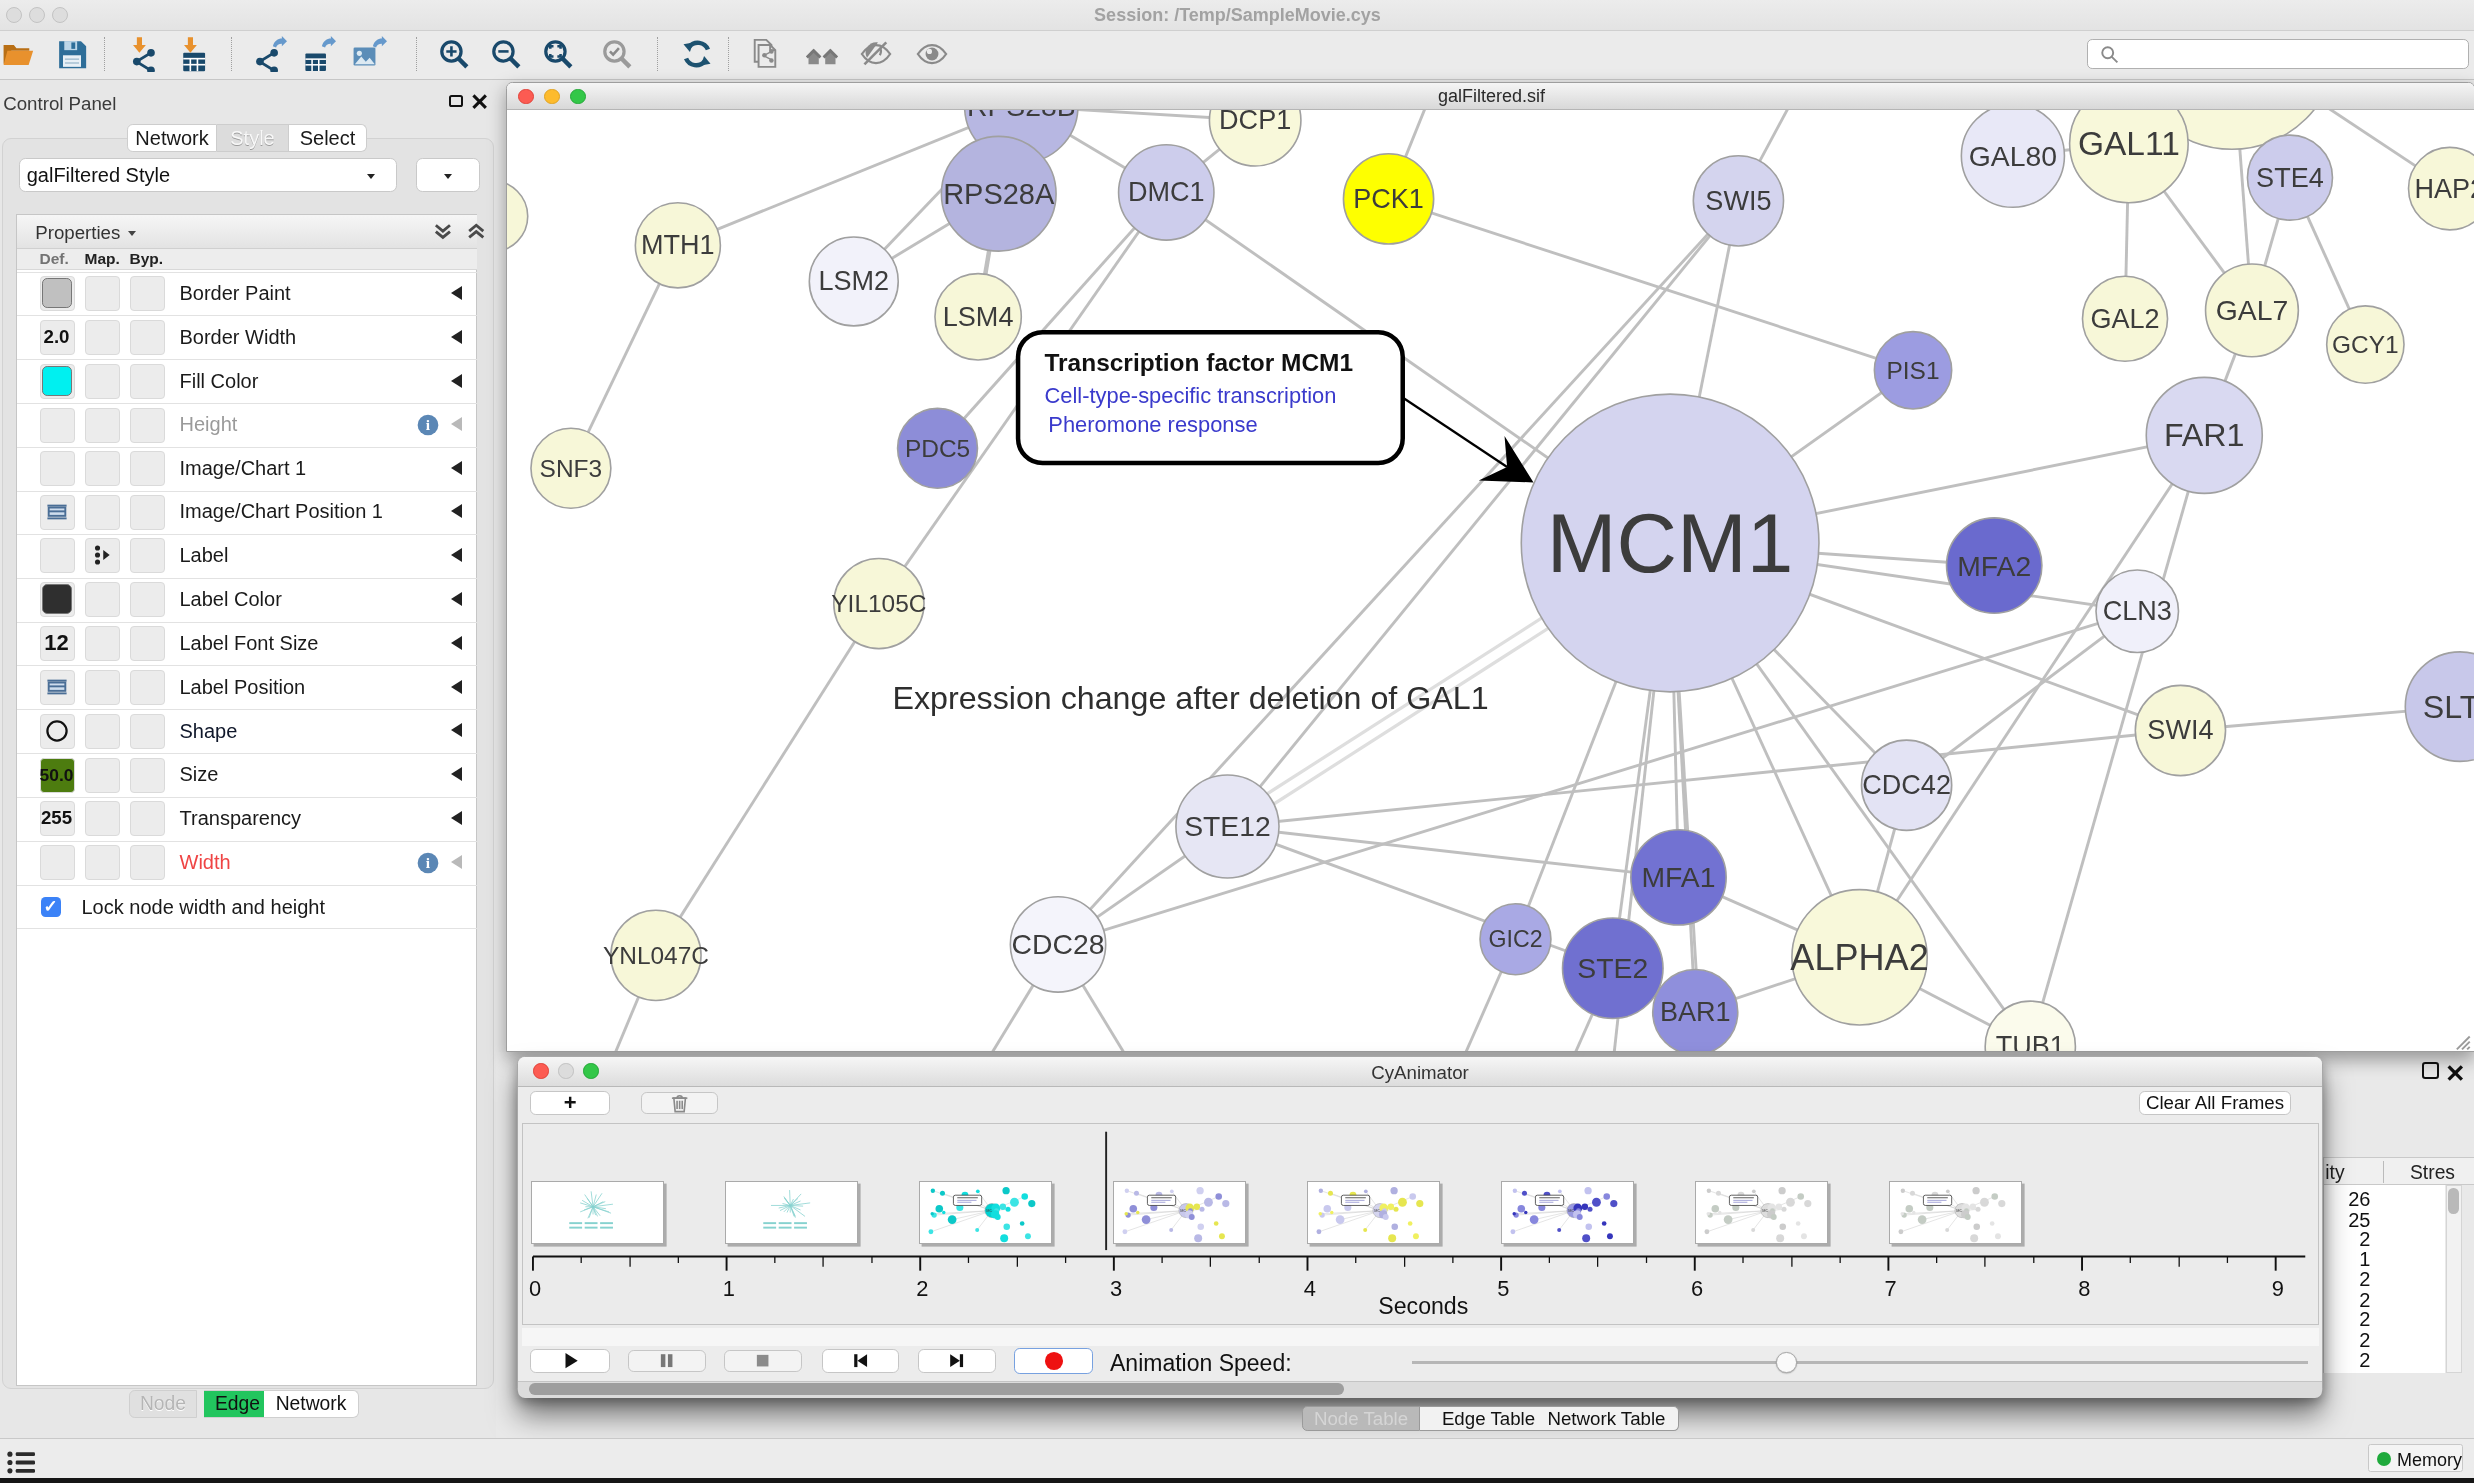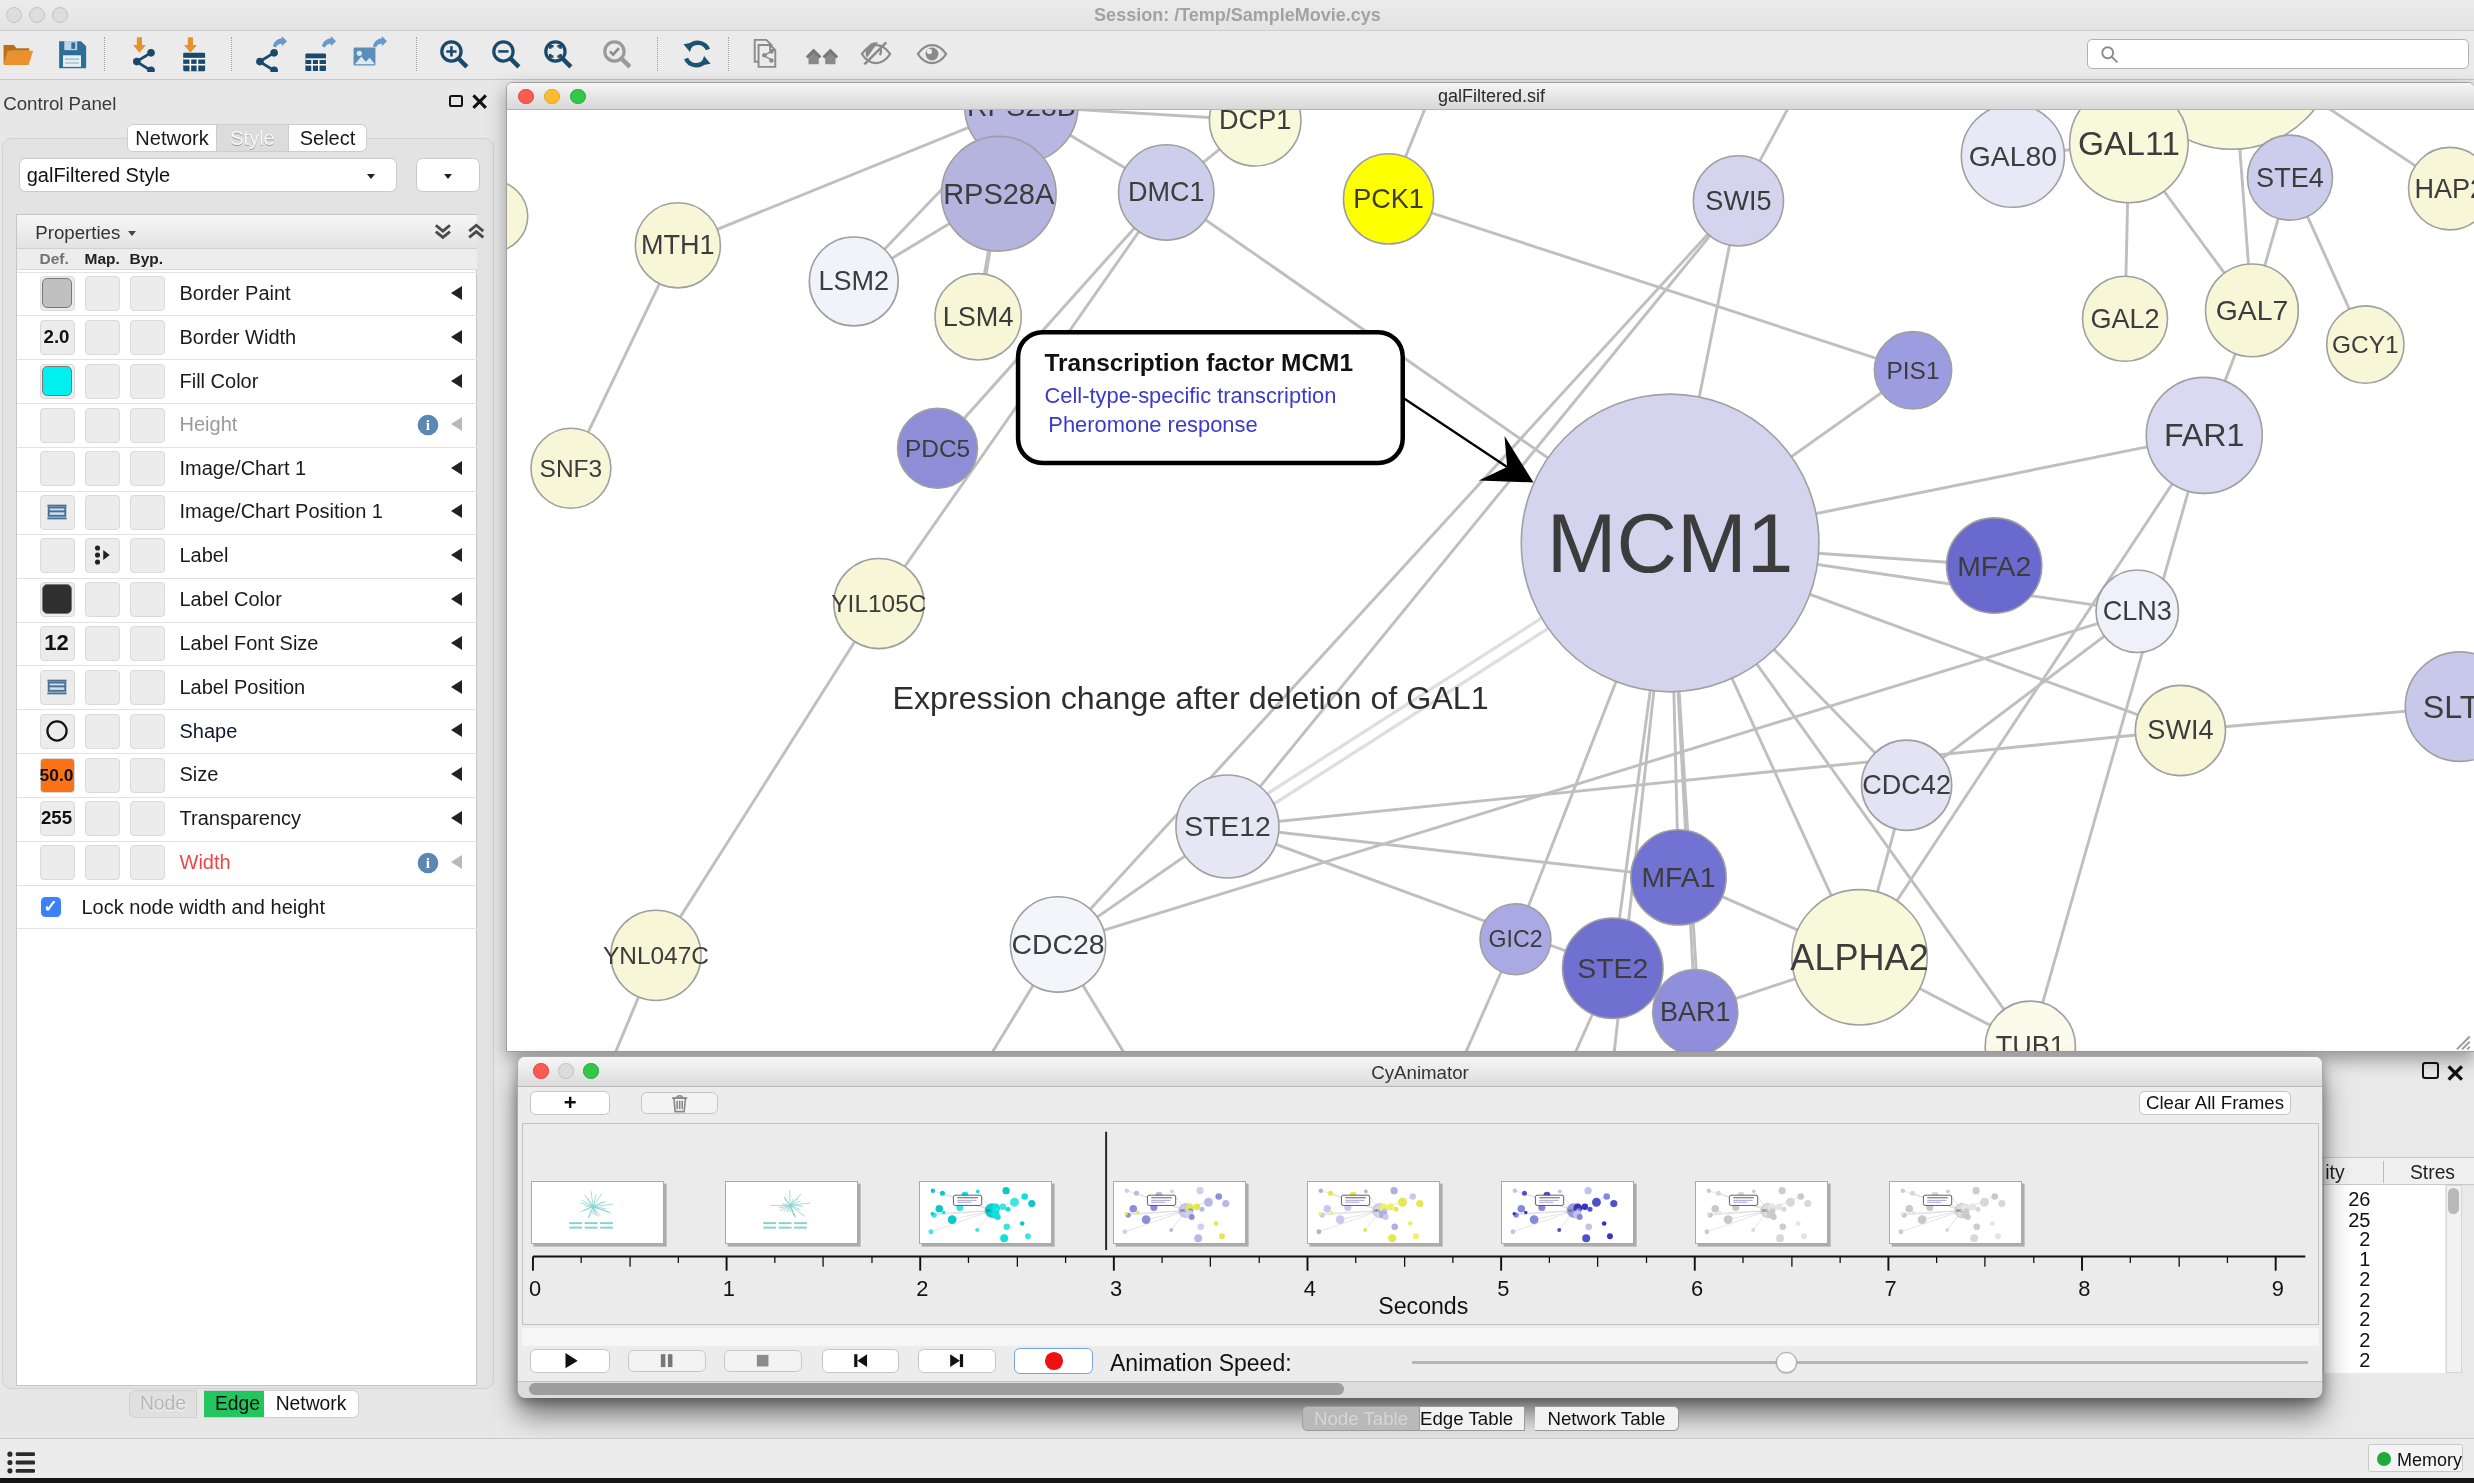--- a/index.html
+++ b/index.html
@@ -295,21 +295,21 @@
       <div style="position:absolute;left:434px;top:679px;width:0;height:0;border:7.7px solid transparent;border-right:11px solid #222;border-left:none"></div>
       <div style="position:absolute;left:0;top:708px;width:460px;height:0;border-top:1.3px solid #e2e2e2"></div>
       <div style="position:absolute;left:23px;top:713px;width:35px;height:35px;background:#ececec;border:0.6px solid #dadada;border-radius:3.9px"><svg width="32" height="32" viewBox="0 0 50 50">
           <circle cx="25" cy="25" r="15" fill="none" stroke="#111" stroke-width="3.5"></circle>
         </svg></div>
       <div style="position:absolute;left:68px;top:713px;width:35px;height:35px;background:#ececec;border:0.6px solid #dadada;border-radius:3.9px"></div>
       <div style="position:absolute;left:113px;top:713px;width:35px;height:35px;background:#ececec;border:0.6px solid #dadada;border-radius:3.9px"></div>
       <div style="position:absolute;left:163px;top:719px;font-size:20px;color:#0f172a">Shape</div>
       <div style="position:absolute;left:434px;top:722px;width:0;height:0;border:7.7px solid transparent;border-right:11px solid #222;border-left:none"></div>
       <div style="position:absolute;left:0;top:752px;width:460px;height:0;border-top:1.3px solid #e2e2e2"></div>
-      <div style="position:absolute;left:23px;top:757px;width:35px;height:35px;background:#f97316;border:0.6px solid #dadada;border-radius:3.9px">
+      <div style="position:absolute;left:23px;top:757px;width:35px;height:35px;background:#4d7c0f;border:0.6px solid #dadada;border-radius:3.9px">
         <div style="position:absolute;left:0;top:0;width:32px;height:32px;display:flex;align-items:center;justify-content:center;font-weight:bold;font-size:17.4px;color:#111">50.0</div>
       </div>
       <div style="position:absolute;left:68px;top:757px;width:35px;height:35px;background:#ececec;border:0.6px solid #dadada;border-radius:3.9px"></div>
       <div style="position:absolute;left:113px;top:757px;width:35px;height:35px;background:#ececec;border:0.6px solid #dadada;border-radius:3.9px"></div>
       <div style="position:absolute;left:163px;top:762px;font-size:20px;color:#1a1a1a">Size</div>
       <div style="position:absolute;left:434px;top:766px;width:0;height:0;border:7.7px solid transparent;border-right:11px solid #222;border-left:none"></div>
       <div style="position:absolute;left:0;top:796px;width:460px;height:0;border-top:1.3px solid #e2e2e2"></div>
       <div style="position:absolute;left:23px;top:800px;width:35px;height:35px;background:#ececec;border:0.6px solid #dadada;border-radius:3.9px">
         <div style="position:absolute;left:0;top:0;width:32px;height:32px;display:flex;align-items:center;justify-content:center;font-weight:bold;font-size:18.7px;color:#111">255</div>
       </div>
@@ -1005,21 +1005,21 @@
       </svg>
     </div>
  <div style="position:absolute;left:592px;top:293px;font-size:23px;color:#111">Animation Speed:</div>
  <div style="position:absolute;left:894px;top:304px;width:896px;height:2.6px;background:#b6b6b6"></div>
  <div style="position:absolute;left:1258px;top:295px;width:20.6px;height:20.6px;border-radius:50%;background:#fafafa;border:0.6px solid #a8a8a8;box-shadow:0 0.6px 1.3px rgba(0,0,0,.3)"></div>
  <div style="position:absolute;left:0;right:0;top:324px;height:17px;background:#dcdcdc;border-top:0.6px solid #c4c4c4;border-radius:0 0 7px 7px"></div>
  <div style="position:absolute;left:11px;top:326px;width:815px;height:11.6px;background:#9e9e9e;border-radius:5.8px"></div>
 </div>
 
 <div class="abs" style="left:1302px;top:1406px;width:118px;height:24.5px;background:#b9b9b9;border:0.6px solid #9a9a9a;border-radius:5.2px 0 0 5.2px;text-align:center;font-size:18.7px;color:#d5d5d5;line-height:24px">Node Table</div>
-<div class="abs" style="left:1420px;top:1406px;width:105px;height:24.5px;background:#f2f2f2;border:0.6px solid #9a9a9a;border-left:none;text-align:left;font-size:18.7px;color:#111;line-height:24px">Edge Table</div>
+<div class="abs" style="left:1420px;top:1406px;width:138px;height:24.5px;background:#f2f2f2;border:0.6px solid #9a9a9a;border-left:none;text-align:center;font-size:18.7px;color:#111;line-height:24px">Edge Table</div>
 <div class="abs" style="left:1535px;top:1406px;width:144px;height:24.5px;background:#f2f2f2;border:0.6px solid #9a9a9a;border-left:none;border-radius:0 5.2px 5.2px 0;text-align:center;font-size:18.7px;color:#111;line-height:24px">Network Table</div>
 
 <div class="abs" style="left:0;top:1438px;width:2475px;height:45px;background:#ececec;border-top:1.3px solid #c9c9c9"></div>
 <div class="abs" style="left:0;top:1478px;width:2475px;height:5.2px;background:#151515"></div>
 <svg class="abs" style="left:5.8px;top:1449px" width="31" height="27" viewBox="0 0 48 42">
     <g fill="#2b2b2b">
       <circle cx="6" cy="8" r="4"></circle>
       <rect x="15" y="5" width="30" height="6" rx="2"></rect>
       <circle cx="6" cy="21" r="4"></circle>
       <rect x="15" y="18" width="30" height="6" rx="2"></rect>

